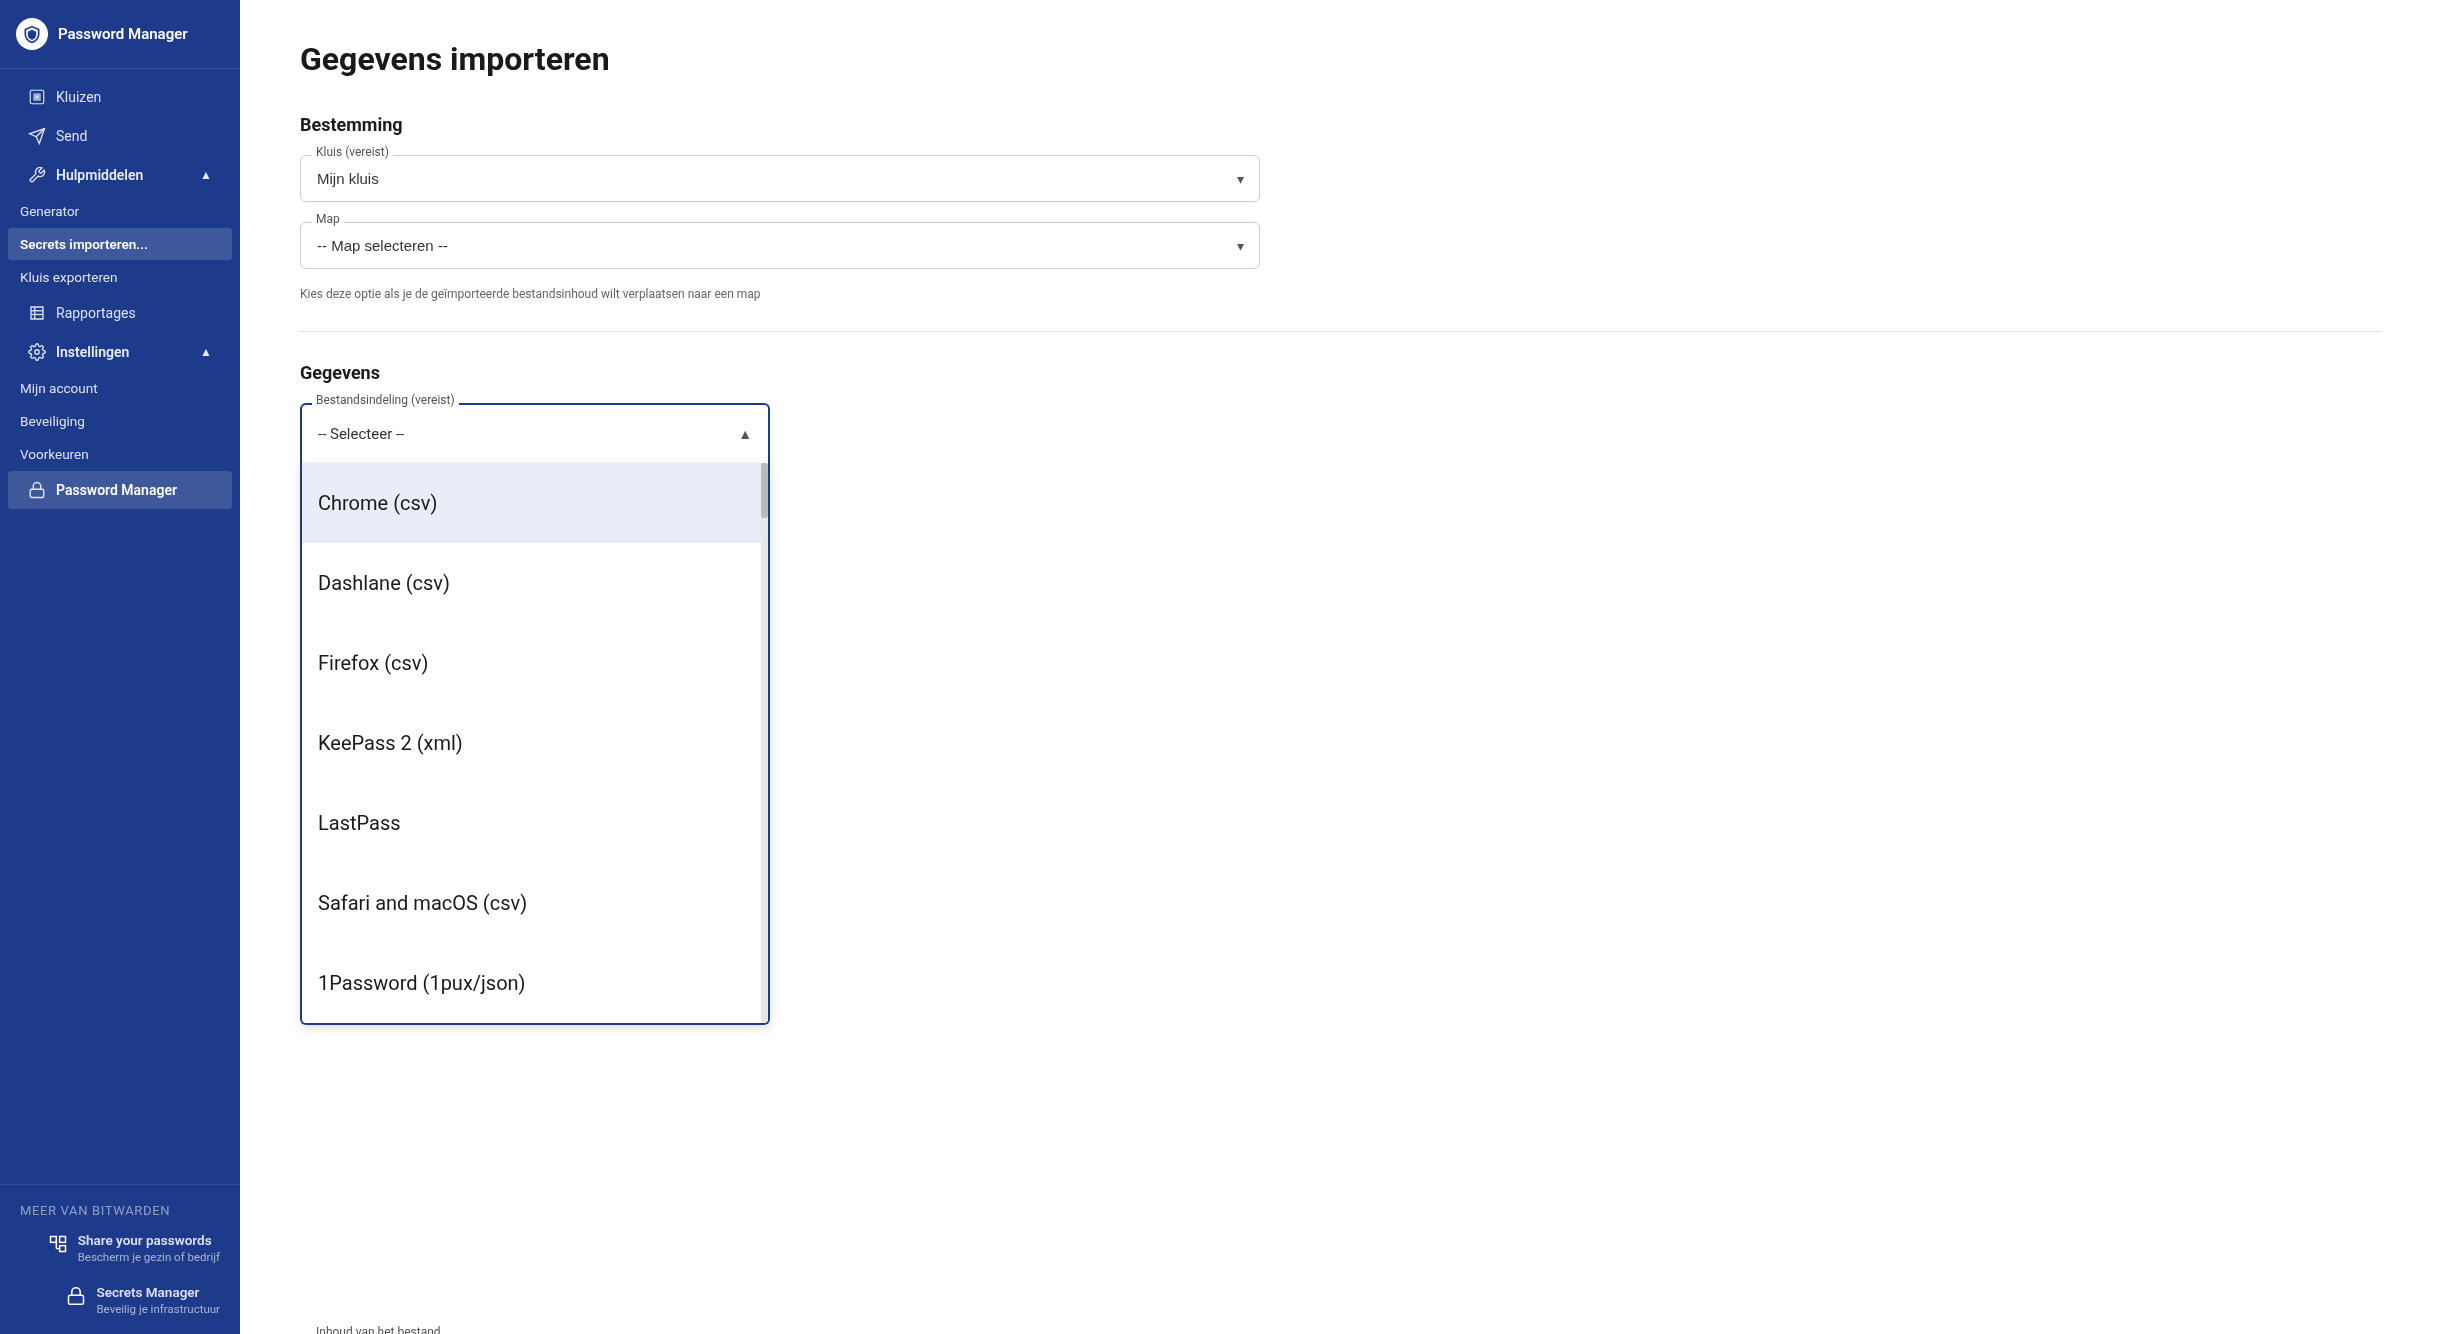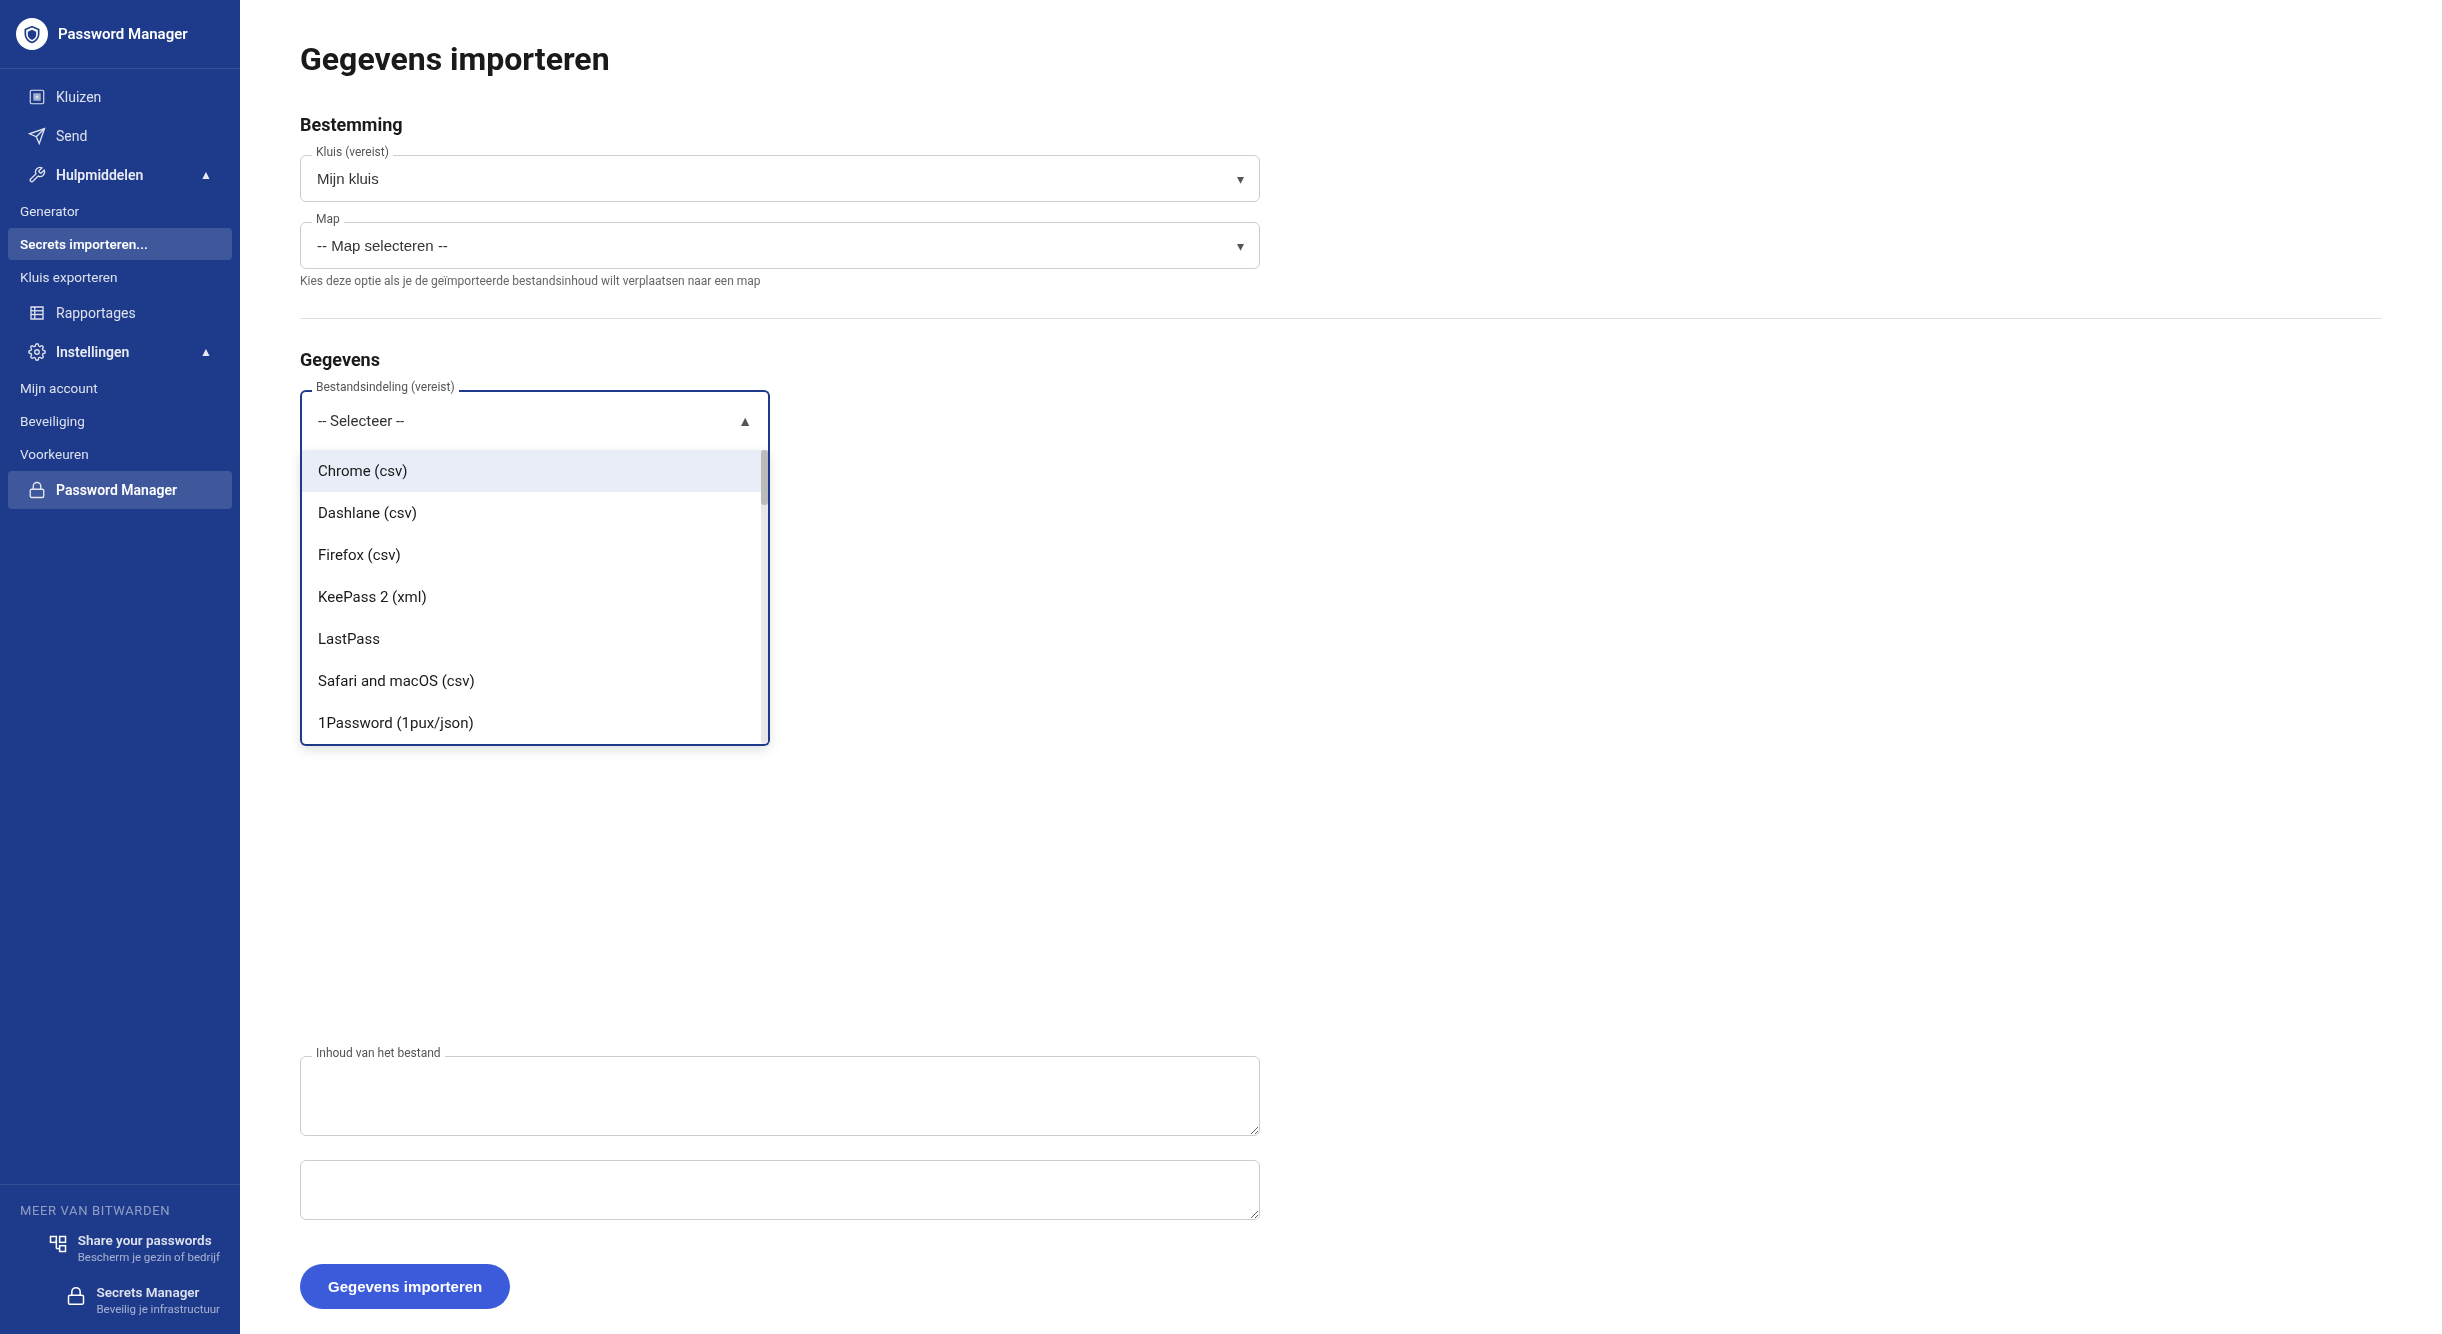--- a/index.html
+++ b/index.html
@@ -120,21 +120,21 @@
       left: 12px;
       background: #fff;
       padding: 0 4px;
       font-size: 12px;
       color: #555;
       z-index: 1;
     }
     .field-hint {
       font-size: 12px;
       color: #666;
-      margin-top: 5px;
+      margin-top: 18px;
     }
     .select-field {
       width: 100%;
       padding: 14px 16px;
       border: 1px solid #ccc;
       border-radius: 6px;
       font-size: 15px;
       color: #333;
       appearance: none;
       background: #fff;
@@ -180,22 +180,22 @@
       border-radius: 0 0 6px 6px;
       background: #fff;
       overflow: hidden;
       position: absolute;
       z-index: 10;
       top: 100%;
       left: 0;
       box-shadow: 0 4px 12px rgba(0,0,0,0.12);
     }
     .dropdown-item {
-      padding: 12px 16px;
-      font-size: 15px;
+      padding: 28px 16px;
+      font-size: 20px;
       color: #1a1a1a;
       cursor: pointer;
       display: flex;
       align-items: center;
     }
     .dropdown-item.highlighted { background: #e8edf8; }
 
     .textarea-field {
       width: 100%;
       max-width: 960px;

